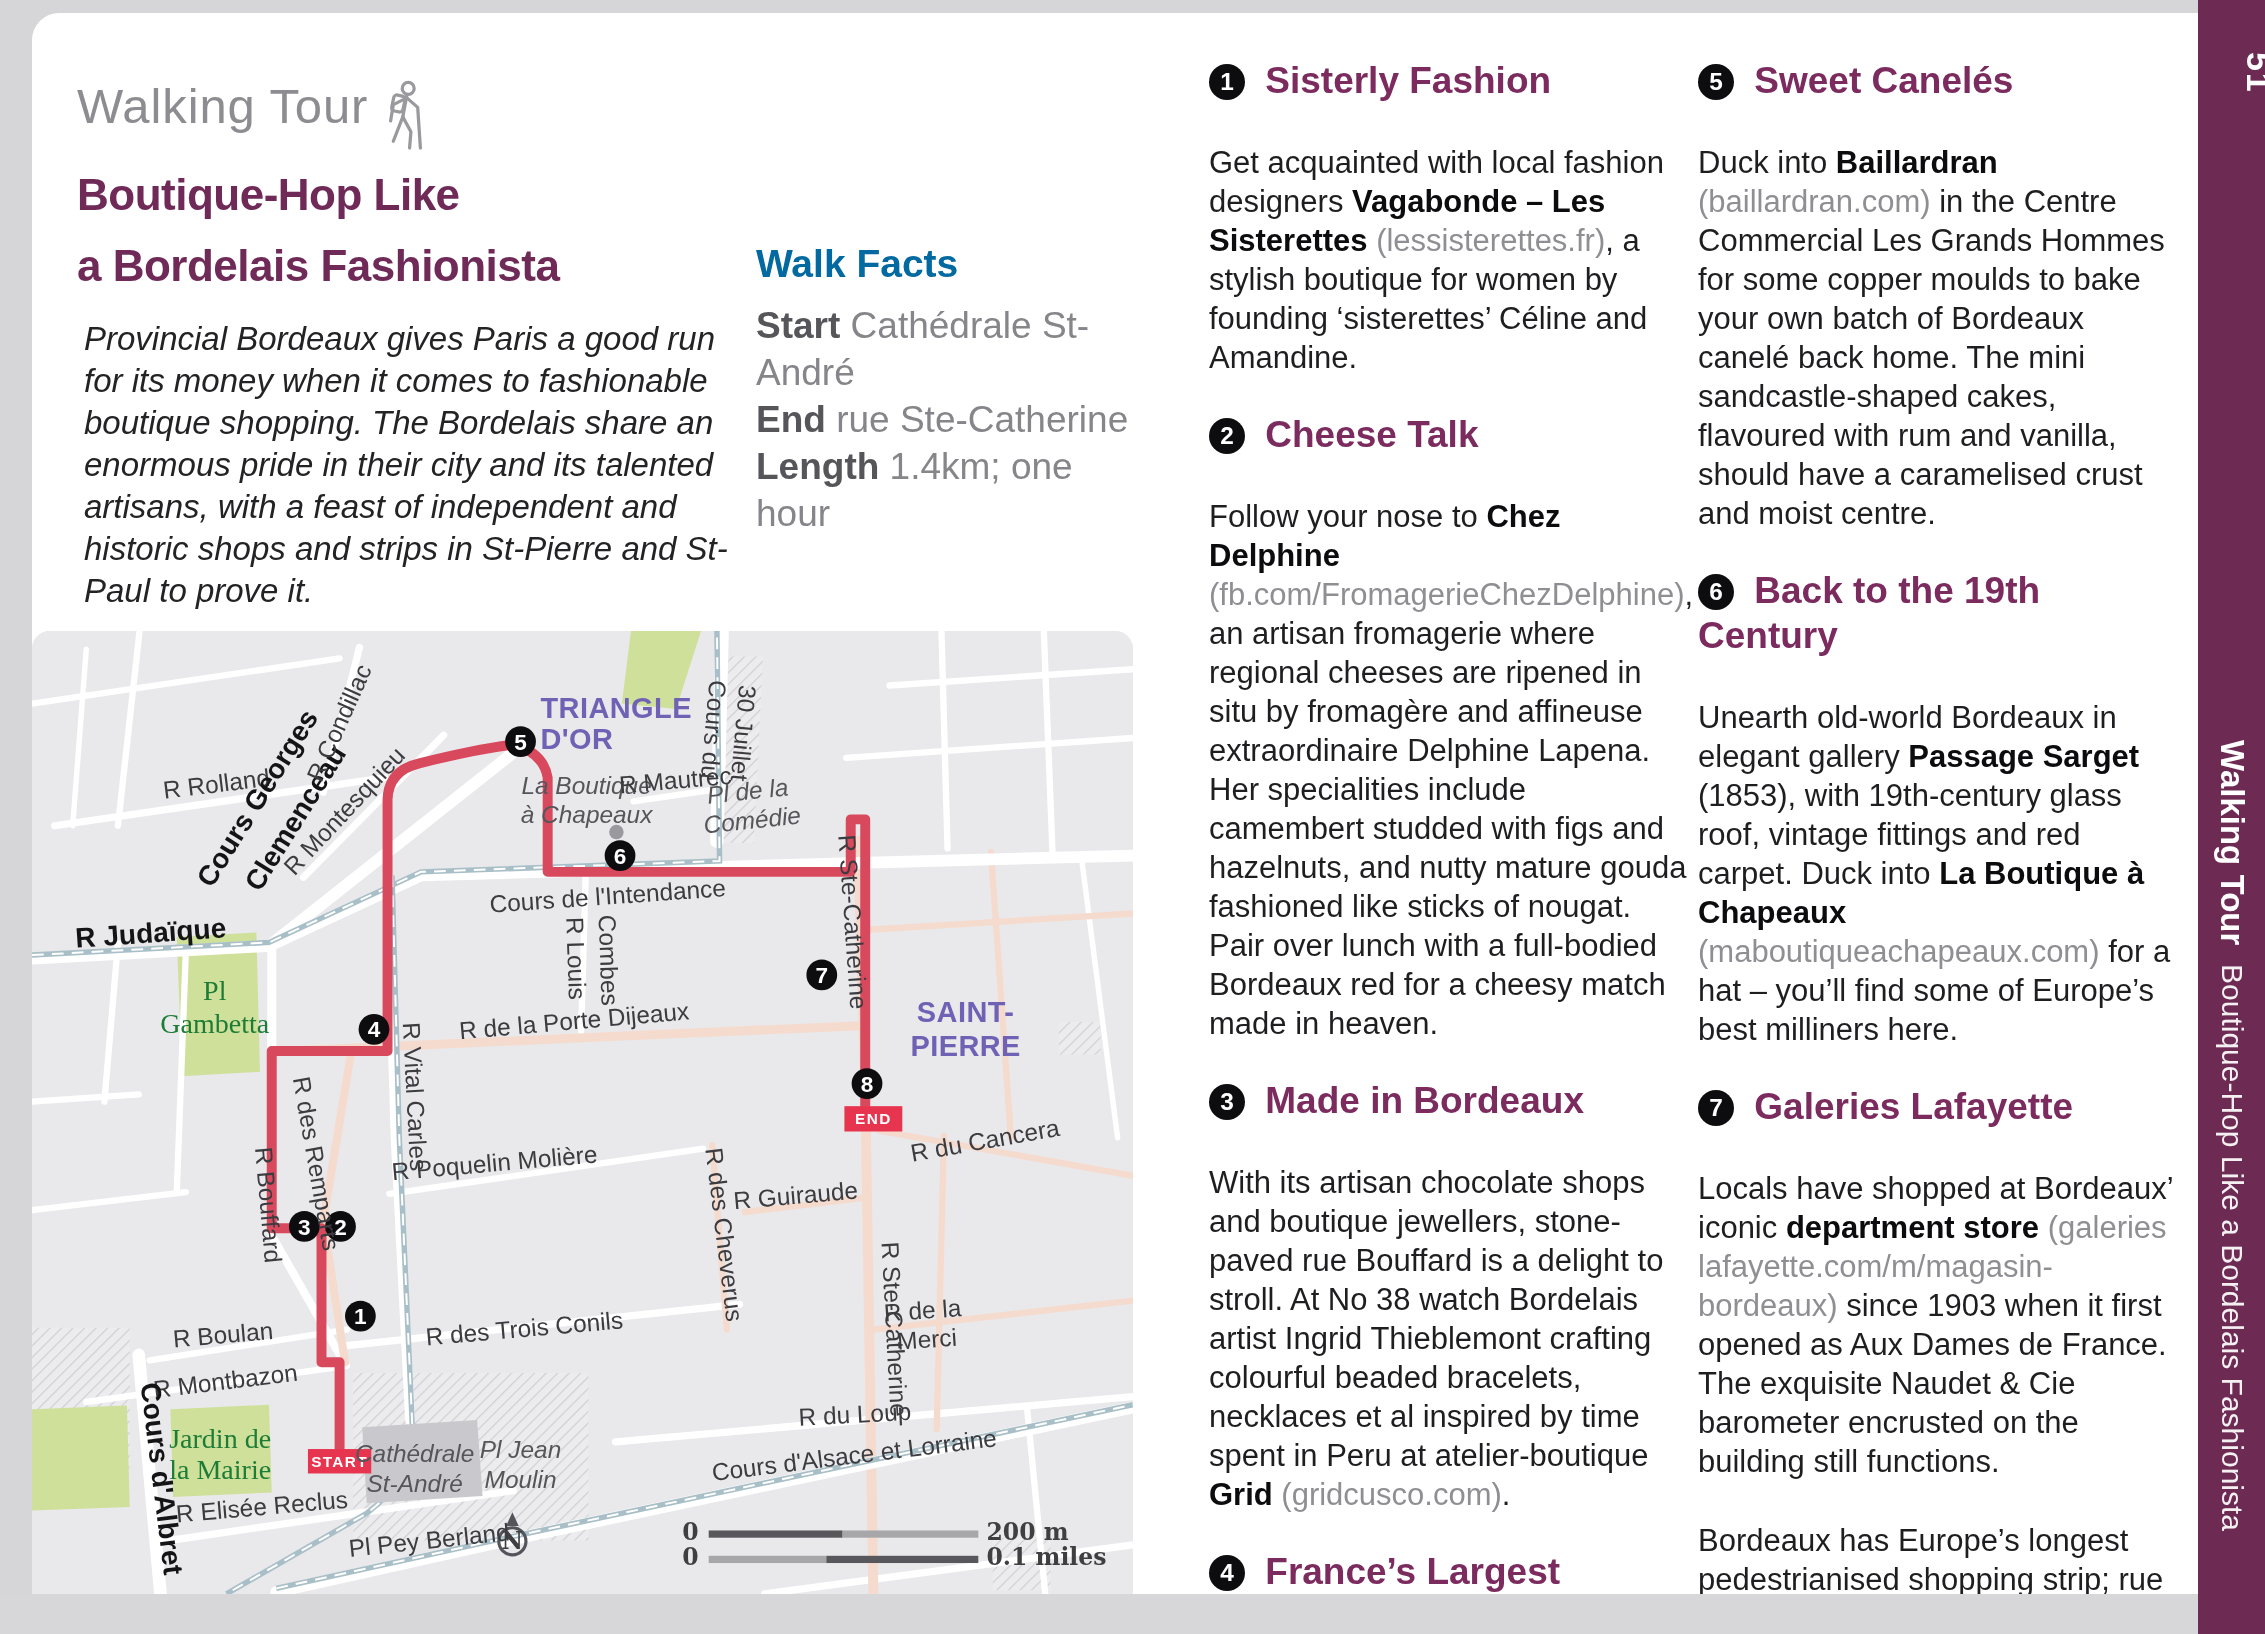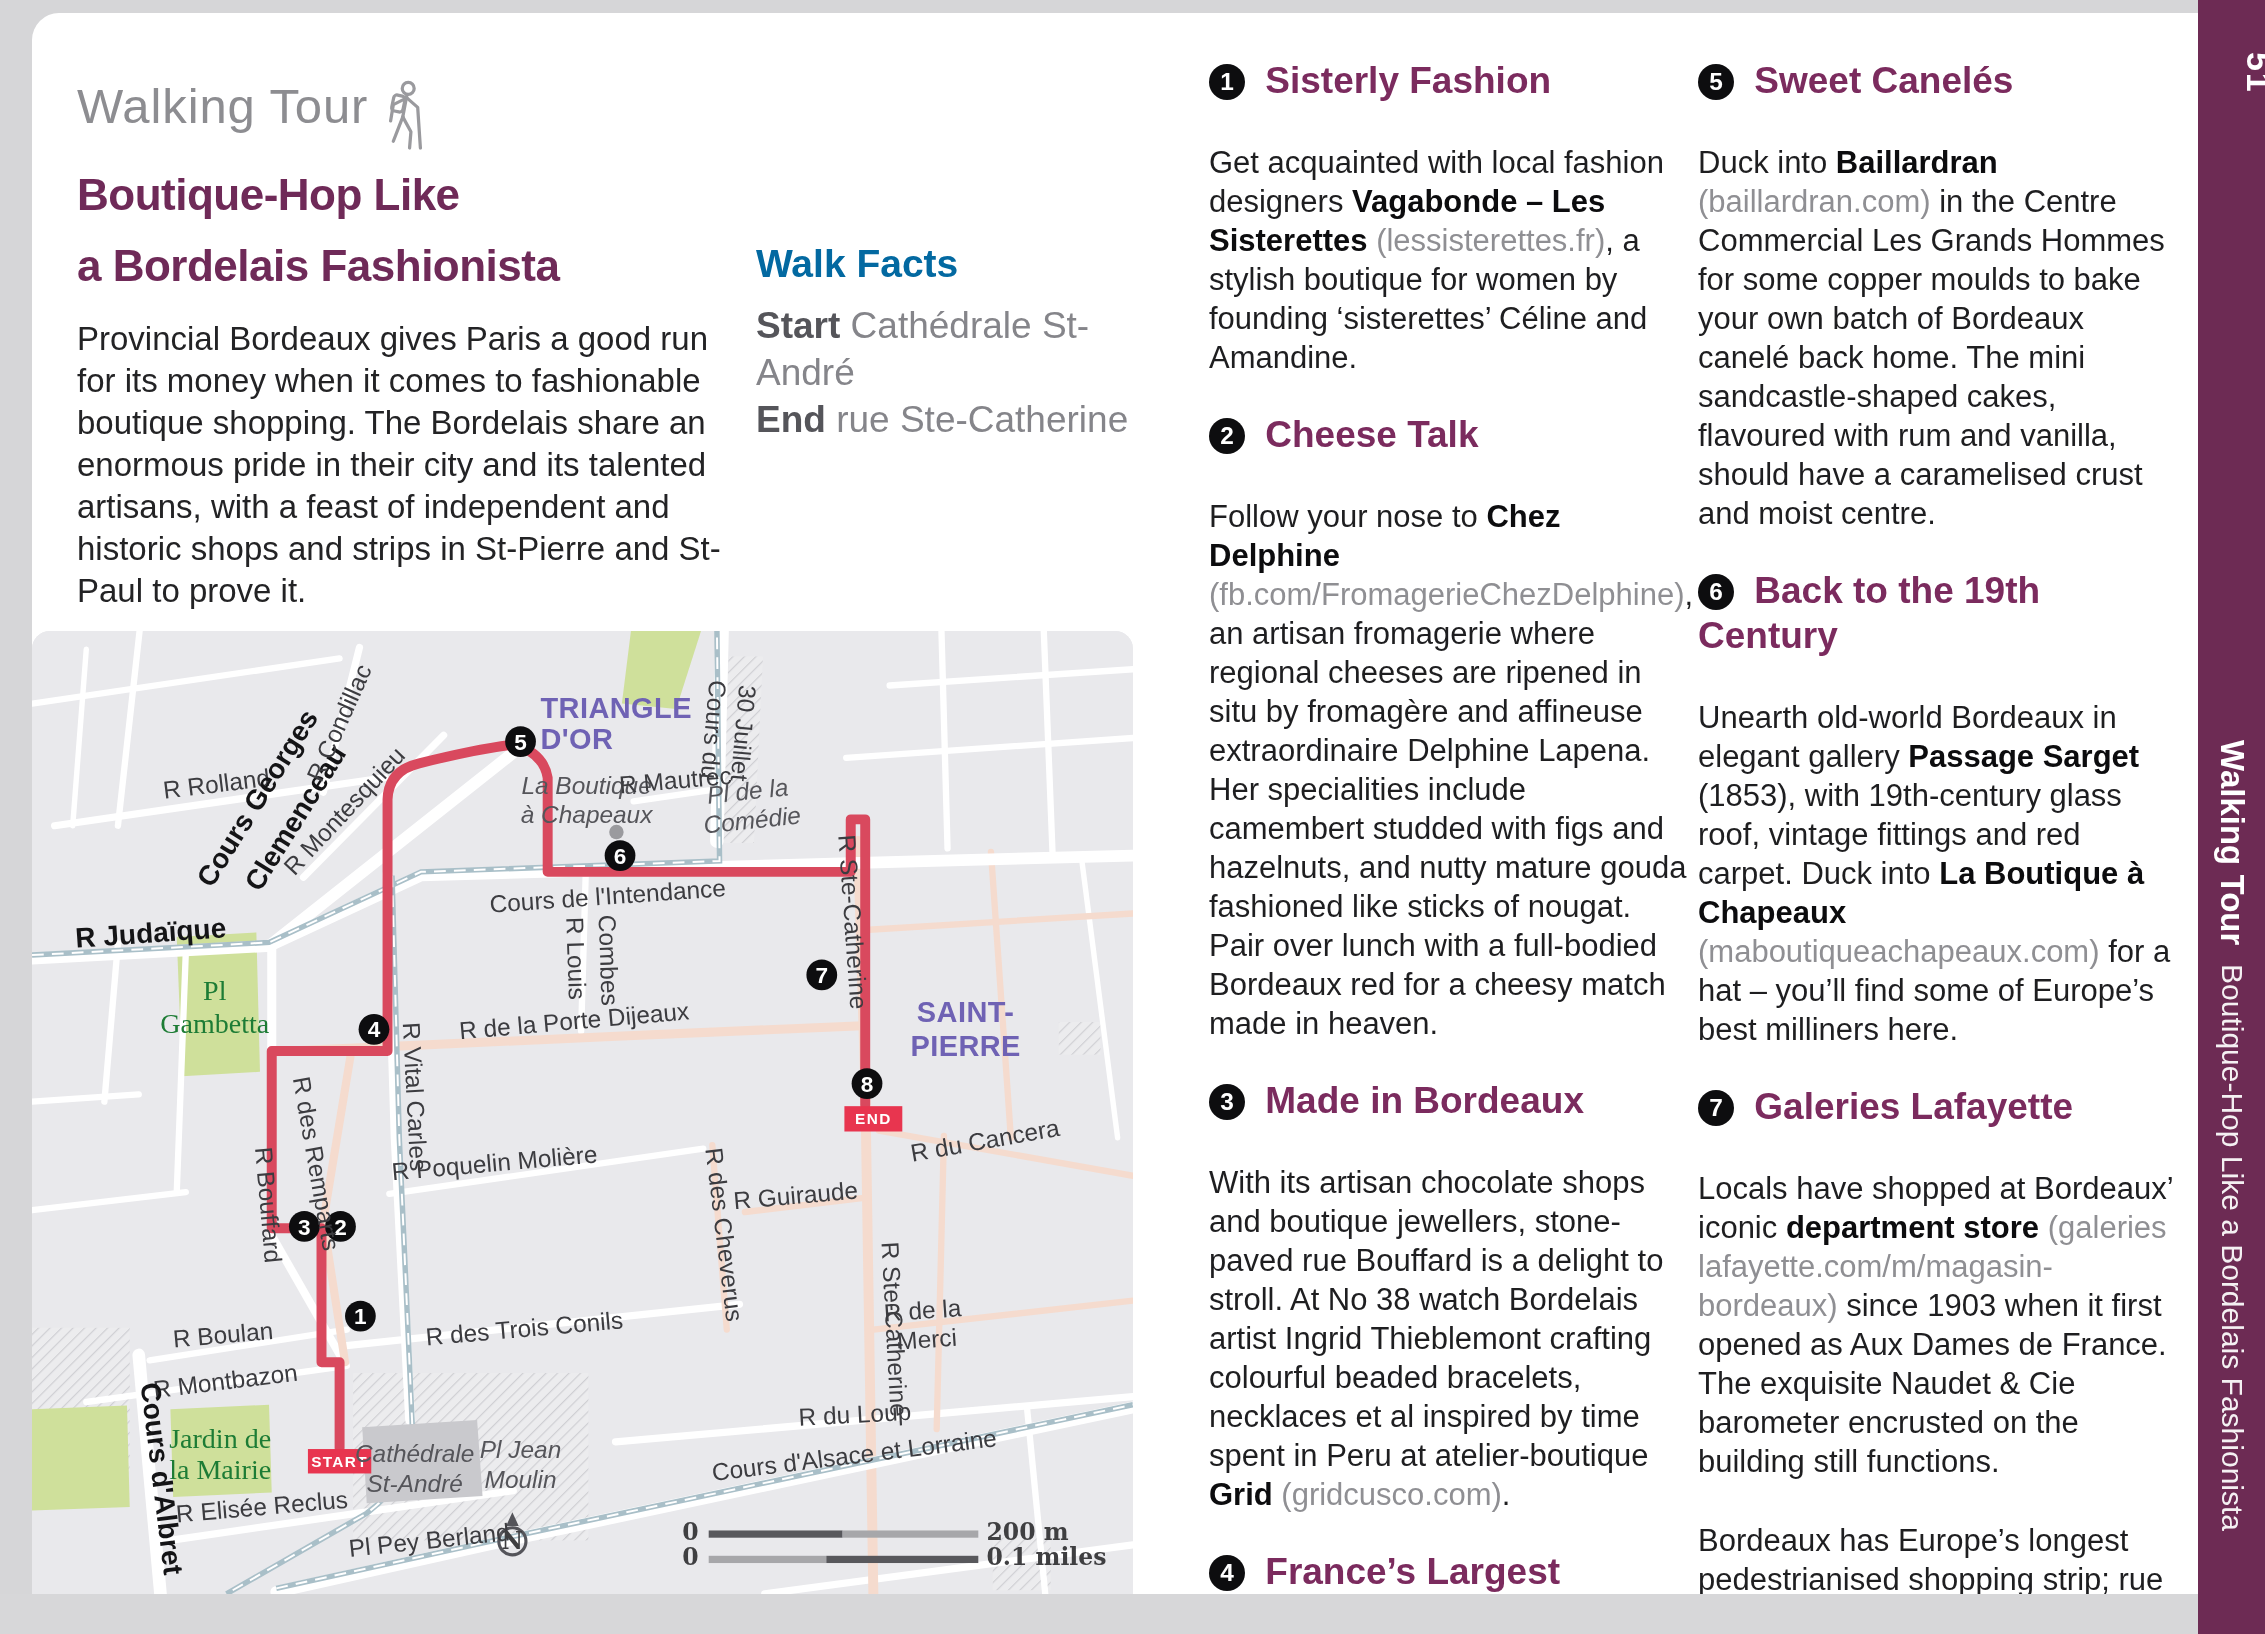--- a/index.html
+++ b/index.html
@@ -15,21 +15,21 @@
   #side-tab .pagenum{position:absolute;top:52px;left:0;width:67px;text-align:center;
     writing-mode:vertical-rl;color:#fff;font-weight:bold;font-size:34px;letter-spacing:1.8px;left:12.7px;}
   #side-tab .vlabel{position:absolute;top:740px;left:15.4px;writing-mode:vertical-rl;white-space:nowrap;color:#fff;}
   #side-tab .vlabel .b{font-weight:bold;font-size:33px;}
   #side-tab .vlabel .r{font-size:30px;opacity:.93;font-weight:normal;margin-top:14.5px;display:inline-block;}
 
   .kicker{position:absolute;left:77px;top:78px;font-size:49px;color:#8d8d91;letter-spacing:0.9px;}
   .hiker{position:absolute;left:373px;top:80px;}
   h1.title{position:absolute;left:77px;top:159px;margin:0;font-size:44px;line-height:71px;
     font-weight:bold;color:#6f2a58;letter-spacing:-0.5px;}
-  .intro{position:absolute;left:77px;top:318px;width:660px;font-size:33px;
+  .intro{position:absolute;left:84px;top:318px;width:660px;font-style:italic;font-size:33px;
     line-height:42px;color:#232325;}
 
   .walkfacts{position:absolute;left:756px;top:242px;width:398px;}
   .walkfacts h2{margin:0 0 16.3px 0;font-size:39px;color:#0369a1;font-weight:bold;}
   .walkfacts .row{font-size:37px;line-height:47px;color:#85858a;}
   .walkfacts .row .lbl{font-weight:bold;color:#55555a;}
 
   .col{position:absolute;top:58px;width:479px;}
   #col1{left:1209px;}
   #col2{left:1698px;}
@@ -77,20 +77,21 @@
     <span>Boutique-Hop Like</span><br>
     <span>a Bordelais Fashionista</span>
   </h1>
   <div class="intro">Provincial Bordeaux gives Paris a good run for its money when it comes to fashionable boutique shopping. The Bordelais share an enormous pride in their city and its talented artisans, with a feast of independent and historic shops and strips in St-Pierre and St-Paul to prove it.</div>
 
   <div class="walkfacts">
     <h2>Walk Facts</h2>
     <div id="wf-rows">
         <div class="row"><span class="lbl">Start</span><span> Cathédrale St-André</span></div>
         <div class="row"><span class="lbl">End</span><span> rue Ste-Catherine</span></div>
+        <div class="row"><span class="lbl">Length</span><span> 1.4km; one hour</span></div>
       </div>
   </div>
 
   <div class="col" id="col1">
     <div class="stop">
       <h3><span class="numcirc">1</span><span> Sisterly Fashion</span></h3>
       <div class="body"><span>Get acquainted with local fashion designers </span><span class="seg-b">Vagabonde – Les Sisterettes</span><span class="seg-g"> (lessisterettes.fr)</span><span>, a stylish boutique for women by founding ‘sisterettes’ Céline and Amandine.</span></div>
     </div>
 
     <div class="stop">

